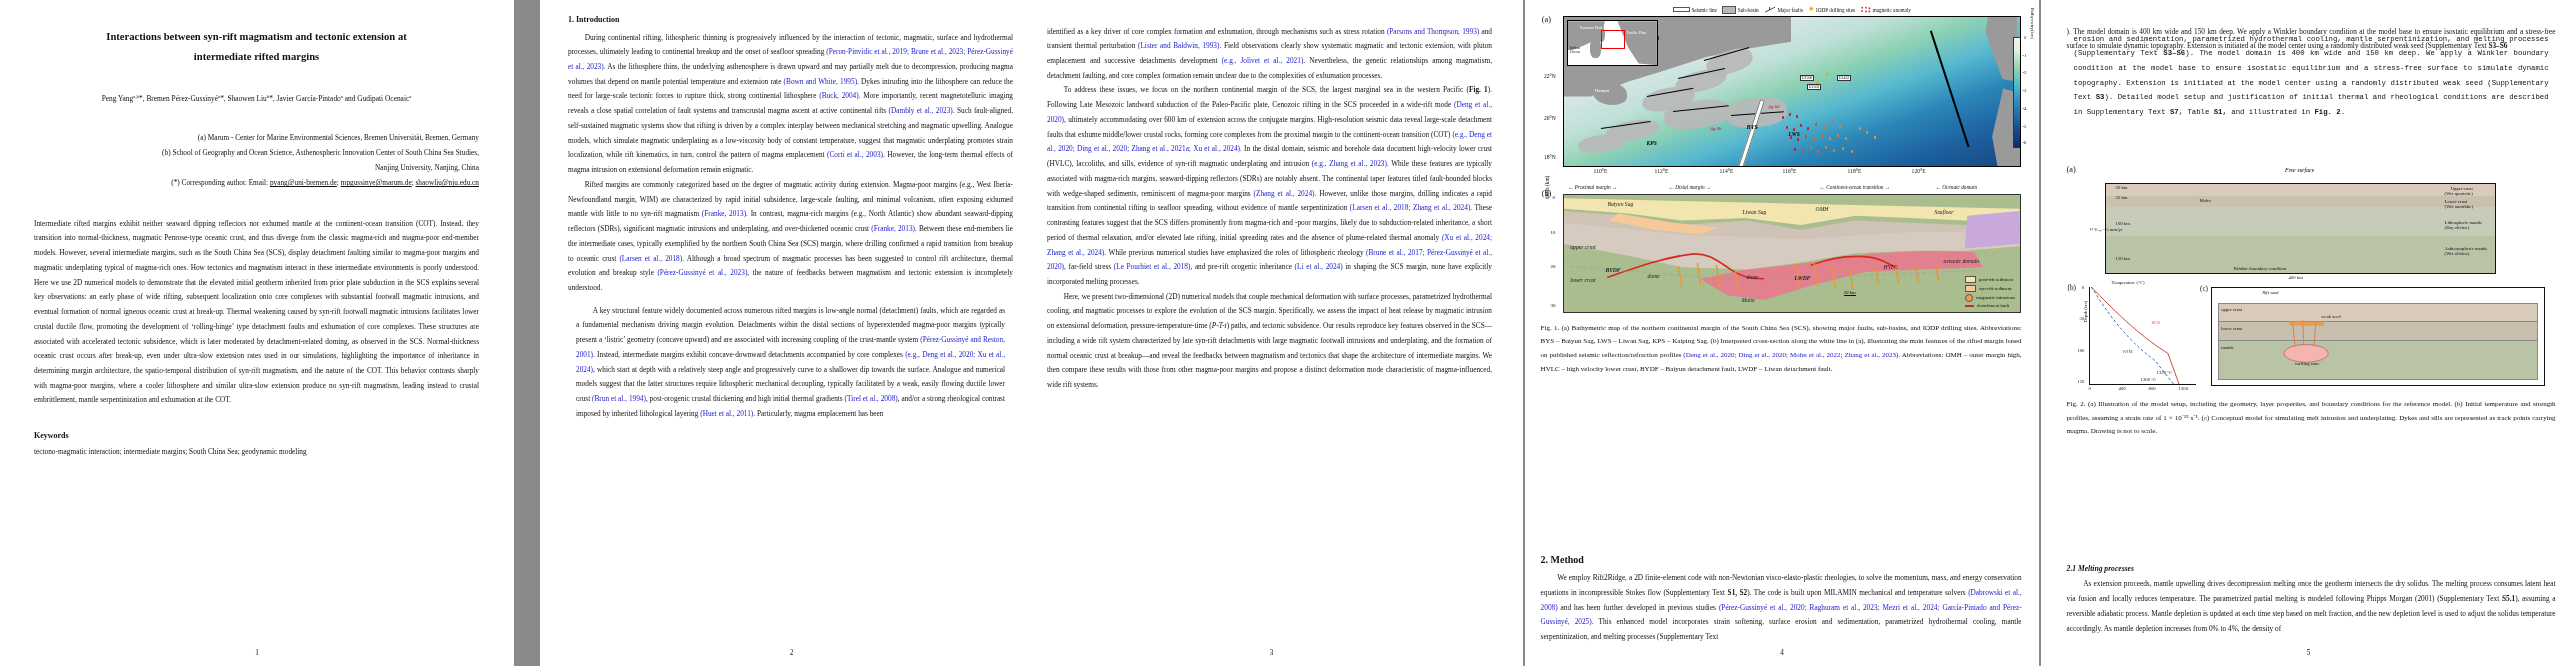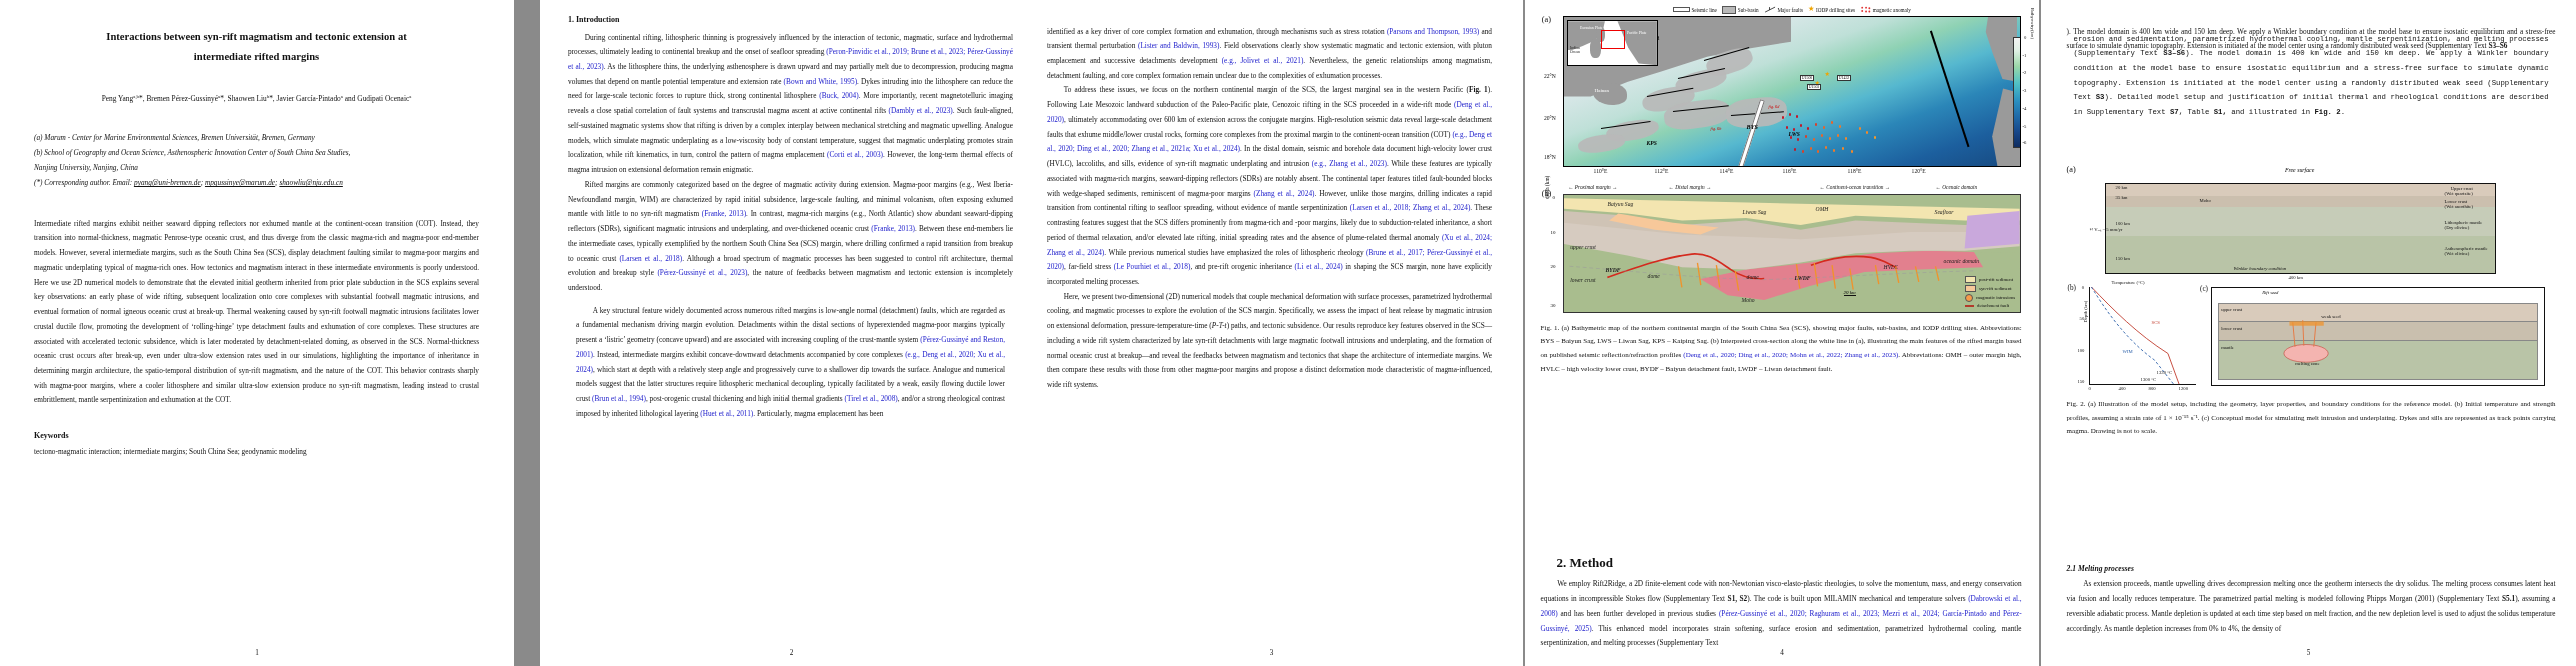--- a/index.html
+++ b/index.html
@@ -8,21 +8,21 @@
   .page{position:absolute;top:0;height:667px;background:#ffffff;overflow:hidden;}
   .pg1{left:0;width:514px;}
   .pg2{left:540px;width:503px;}
   .pg3{left:1020px;width:503px;}
   .pg4{left:1525px;width:514px;}
   .pg5{left:2041px;width:535px;}
 
   .body-col{position:absolute;font-size:7.3px;line-height:2.02;text-align:justify;color:#111;}
   .ttl{font-weight:bold;font-size:10.6px;text-align:center;line-height:1.85;}
   .authors{font-size:7.4px;text-align:center;}
-  .affil{font-size:7.3px;line-height:2.05;text-align:left;font-style:italic;}
+  .affil{font-size:7.3px;line-height:2.05;text-align:right;}
   .sec-h{font-weight:bold;font-size:8px;margin:0 0 1.1px 0;}
   .ind{text-indent:16.7px;display:block;}
   .cite{color:#2222cc;}
   a.mail{color:#111;text-decoration:underline;}
   sup{font-size:4.8px;vertical-align:super;line-height:0;}
   .pgnum{position:absolute;bottom:10px;left:0;width:100%;text-align:center;font-size:7.2px;color:#111;}
   .figcap{font-size:7px;line-height:1.95;text-align:justify;color:#111;}
   .b{font-weight:bold;}
   .i{font-style:italic;}
 
@@ -365,21 +365,21 @@
         <span style="position:absolute;left:-12.2px;top:-10px;font-size:5px;">30</span>
         <span style="position:absolute;left:281px;top:-23px;font-size:5px;font-style:italic;border-bottom:1.1px solid #111;padding-bottom:0.6px;">20 km</span>
       </div>
 
       <div class="figcap" style="margin-top:9px;width:481px;">
         <span>Fig. 1. (a) Bathymetric map of the northern continental margin of the South China Sea (SCS), showing major faults, sub-basins, and IODP drilling sites. Abbreviations: BYS – Baiyun Sag, LWS – Liwan Sag, KPS – Kaiping Sag. (b) Interpreted cross-section along the white line in (a), illustrating the main features of the rifted margin based on published seismic reflection/refraction profiles </span><span class="cite">(Deng et al., 2020; Ding et al., 2020; Mohn et al., 2022; Zhang et al., 2023)</span><span>. Abbreviations: OMH – outer margin high, HVLC – high velocity lower crust, BYDF – Baiyun detachment fault, LWDF – Liwan detachment fault.</span>
       </div>
     </div>
 
     <div class="body-col" style="left:15.6px;top:550px;width:481px;">
-      <div class="sec-h" style="font-size:13px;margin-left:16px;">2. Method</div>
+      <div class="sec-h" style="font-size:10px;">2. Method</div>
       <p class="ind" style="margin:1.1px 0 0 0;">
         <span>We employ Rift2Ridge, a 2D finite-element code with non-Newtonian visco-elasto-plastic rheologies, to solve the momentum, mass, and energy conservation equations in incompressible Stokes flow (Supplementary Text </span><span class="b">S1, S2</span><span>). The code is built upon MILAMIN mechanical and temperature solvers </span><span class="cite">(Dabrowski et al., 2008)</span><span> and has been further developed in previous studies </span><span class="cite">(Pérez-Gussinyé et al., 2020; Raghuram et al., 2023; Mezri et al., 2024; García-Pintado and Pérez-Gussinyé, 2025)</span><span>. This enhanced model incorporates strain softening, surface erosion and sedimentation, parametrized hydrothermal cooling, mantle serpentinization, and melting processes (Supplementary Text </span>
       </p>
     </div>
 
     <div class="pgnum">4</div>
   </div>
 
   <div class="page pg5">
     <div class="body-col" style="left:25.6px;top:24.5px;width:489px;">

